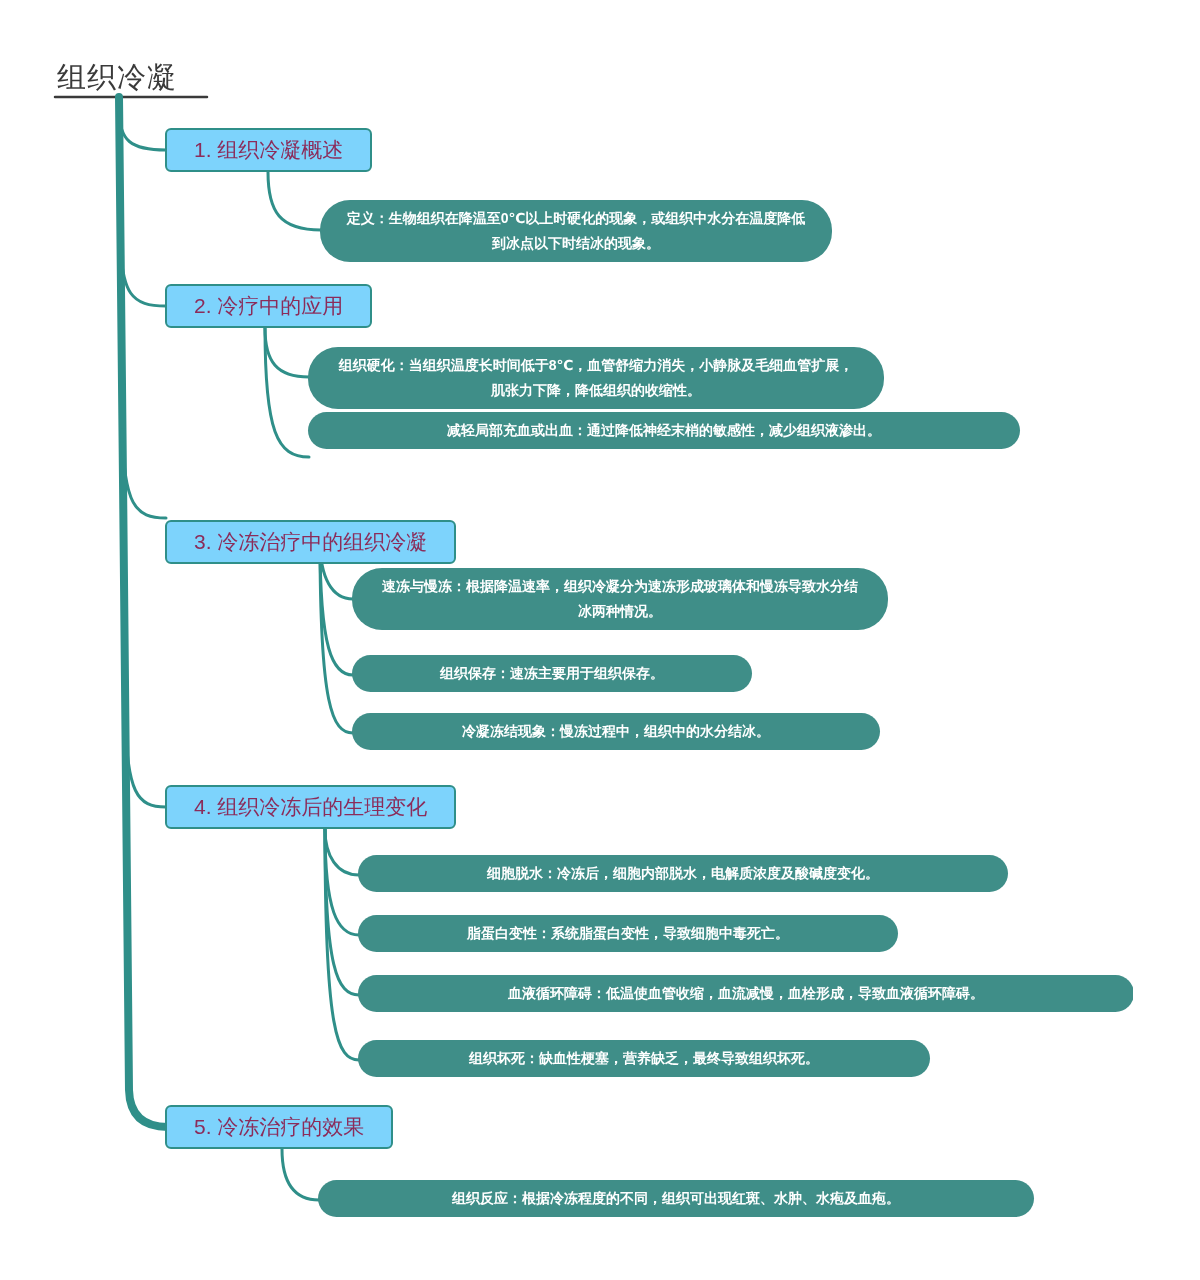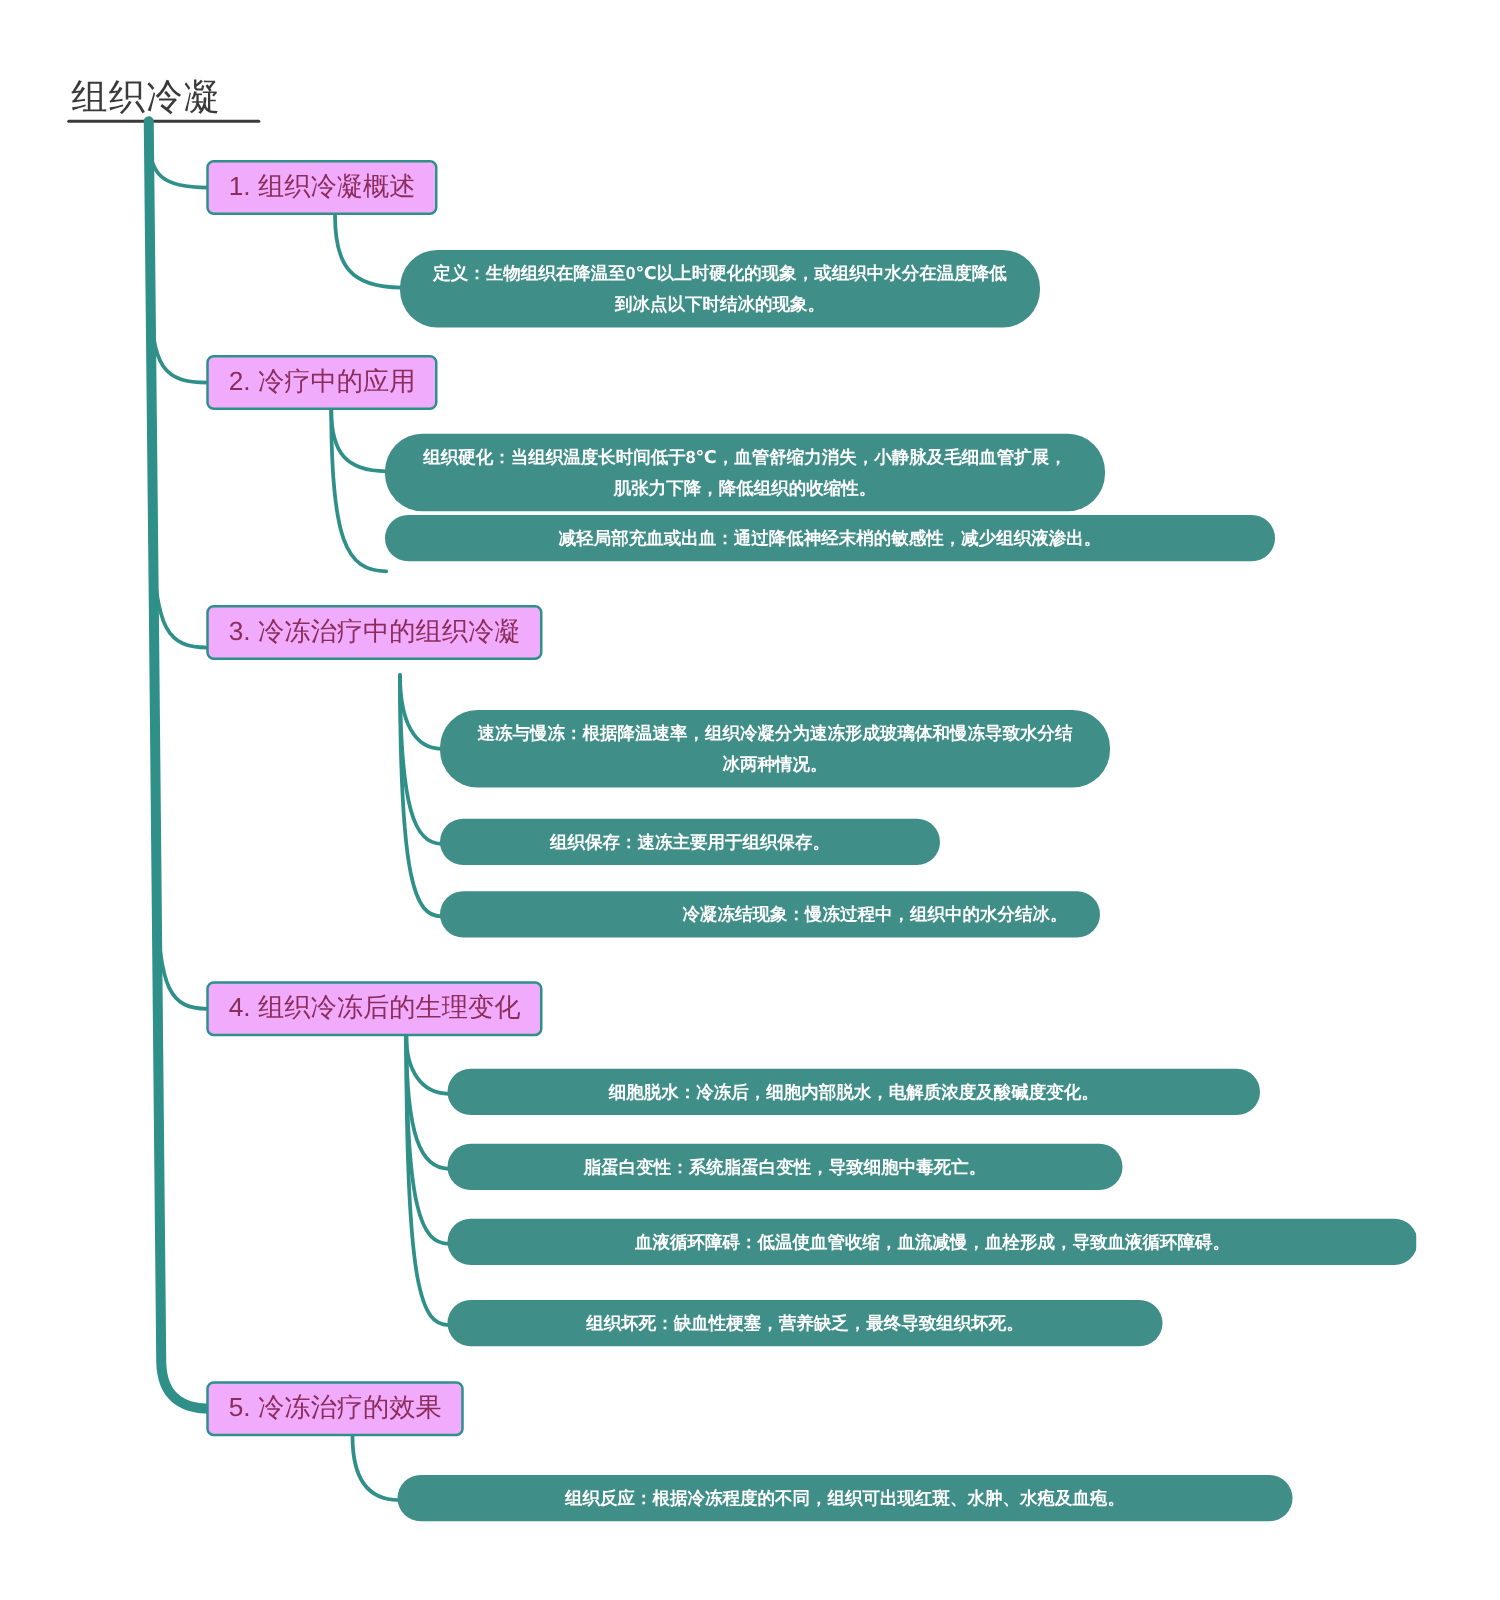--- a/index.html
+++ b/index.html
@@ -24,26 +24,26 @@
   svg.connectors path.trunk{stroke-width:8;}
   svg.connectors path.root-underline{stroke:var(--root-text);stroke-width:2.5;}
 
   .root-title{
     position:absolute;left:57px;top:58px;z-index:2;
     font-size:29px;color:var(--root-text);
     letter-spacing:1px;white-space:nowrap;
   }
   .topic{
     position:absolute;z-index:2;
-    background:#f0abfc;
+    background:#7dd3fc;
     border:2px solid var(--accent);
     border-radius:6px;
     color:var(--topic-text);
     font-size:21px;line-height:26px;
-    padding:7px 16px;
+    padding:7px 27px;
     white-space:nowrap;
   }
   .pill{
     position:absolute;z-index:2;
     background:var(--node-fill);
     color:var(--node-text);
     font-weight:bold;
     font-size:14px;line-height:25px;
     border-radius:30px;
     padding:6px 26px;
@@ -82,24 +82,24 @@
 
   <div class="root-title">组织冷凝</div>
 
   <div class="topic" style="left:165px;top:128px;">1. 组织冷凝概述</div>
   <div class="pill" style="left:320px;top:200px;width:512px;">定义：生物组织在降温至0℃以上时硬化的现象，或组织中水分在温度降低到冰点以下时结冰的现象。</div>
 
   <div class="topic" style="left:165px;top:284px;">2. 冷疗中的应用</div>
   <div class="pill" style="left:308px;top:347px;width:576px;">组织硬化：当组织温度长时间低于8℃，血管舒缩力消失，小静脉及毛细血管扩展，肌张力下降，降低组织的收缩性。</div>
   <div class="pill" style="left:308px;top:412px;width:712px;">减轻局部充血或出血：通过降低神经末梢的敏感性，减少组织液渗出。</div>
 
-  <div class="topic" style="left:165px;top:484px;">3. 冷冻治疗中的组织冷凝</div>
+  <div class="topic" style="left:165px;top:520px;">3. 冷冻治疗中的组织冷凝</div>
   <div class="pill" style="left:352px;top:655px;width:400px;">组织保存：速冻主要用于组织保存。</div>
   <div class="pill" style="left:352px;top:568px;width:536px;">速冻与慢冻：根据降温速率，组织冷凝分为速冻形成玻璃体和慢冻导致水分结冰两种情况。</div>
-  <div class="pill" style="left:352px;top:713px;width:528px;text-align:right;">冷凝冻结现象：慢冻过程中，组织中的水分结冰。</div>
+  <div class="pill" style="left:352px;top:713px;width:528px;">冷凝冻结现象：慢冻过程中，组织中的水分结冰。</div>
 
   <div class="topic" style="left:165px;top:785px;">4. 组织冷冻后的生理变化</div>
   <div class="pill" style="left:358px;top:855px;width:650px;">细胞脱水：冷冻后，细胞内部脱水，电解质浓度及酸碱度变化。</div>
   <div class="pill" style="left:358px;top:915px;width:540px;">脂蛋白变性：系统脂蛋白变性，导致细胞中毒死亡。</div>
   <div class="pill" style="left:358px;top:975px;width:776px;">血液循环障碍：低温使血管收缩，血流减慢，血栓形成，导致血液循环障碍。</div>
   <div class="pill" style="left:358px;top:1040px;width:572px;">组织坏死：缺血性梗塞，营养缺乏，最终导致组织坏死。</div>
 
   <div class="topic" style="left:165px;top:1105px;text-align:right;">5. 冷冻治疗的效果</div>
   <div class="pill" style="left:318px;top:1180px;width:716px;">组织反应：根据冷冻程度的不同，组织可出现红斑、水肿、水疱及血疱。</div>
 

